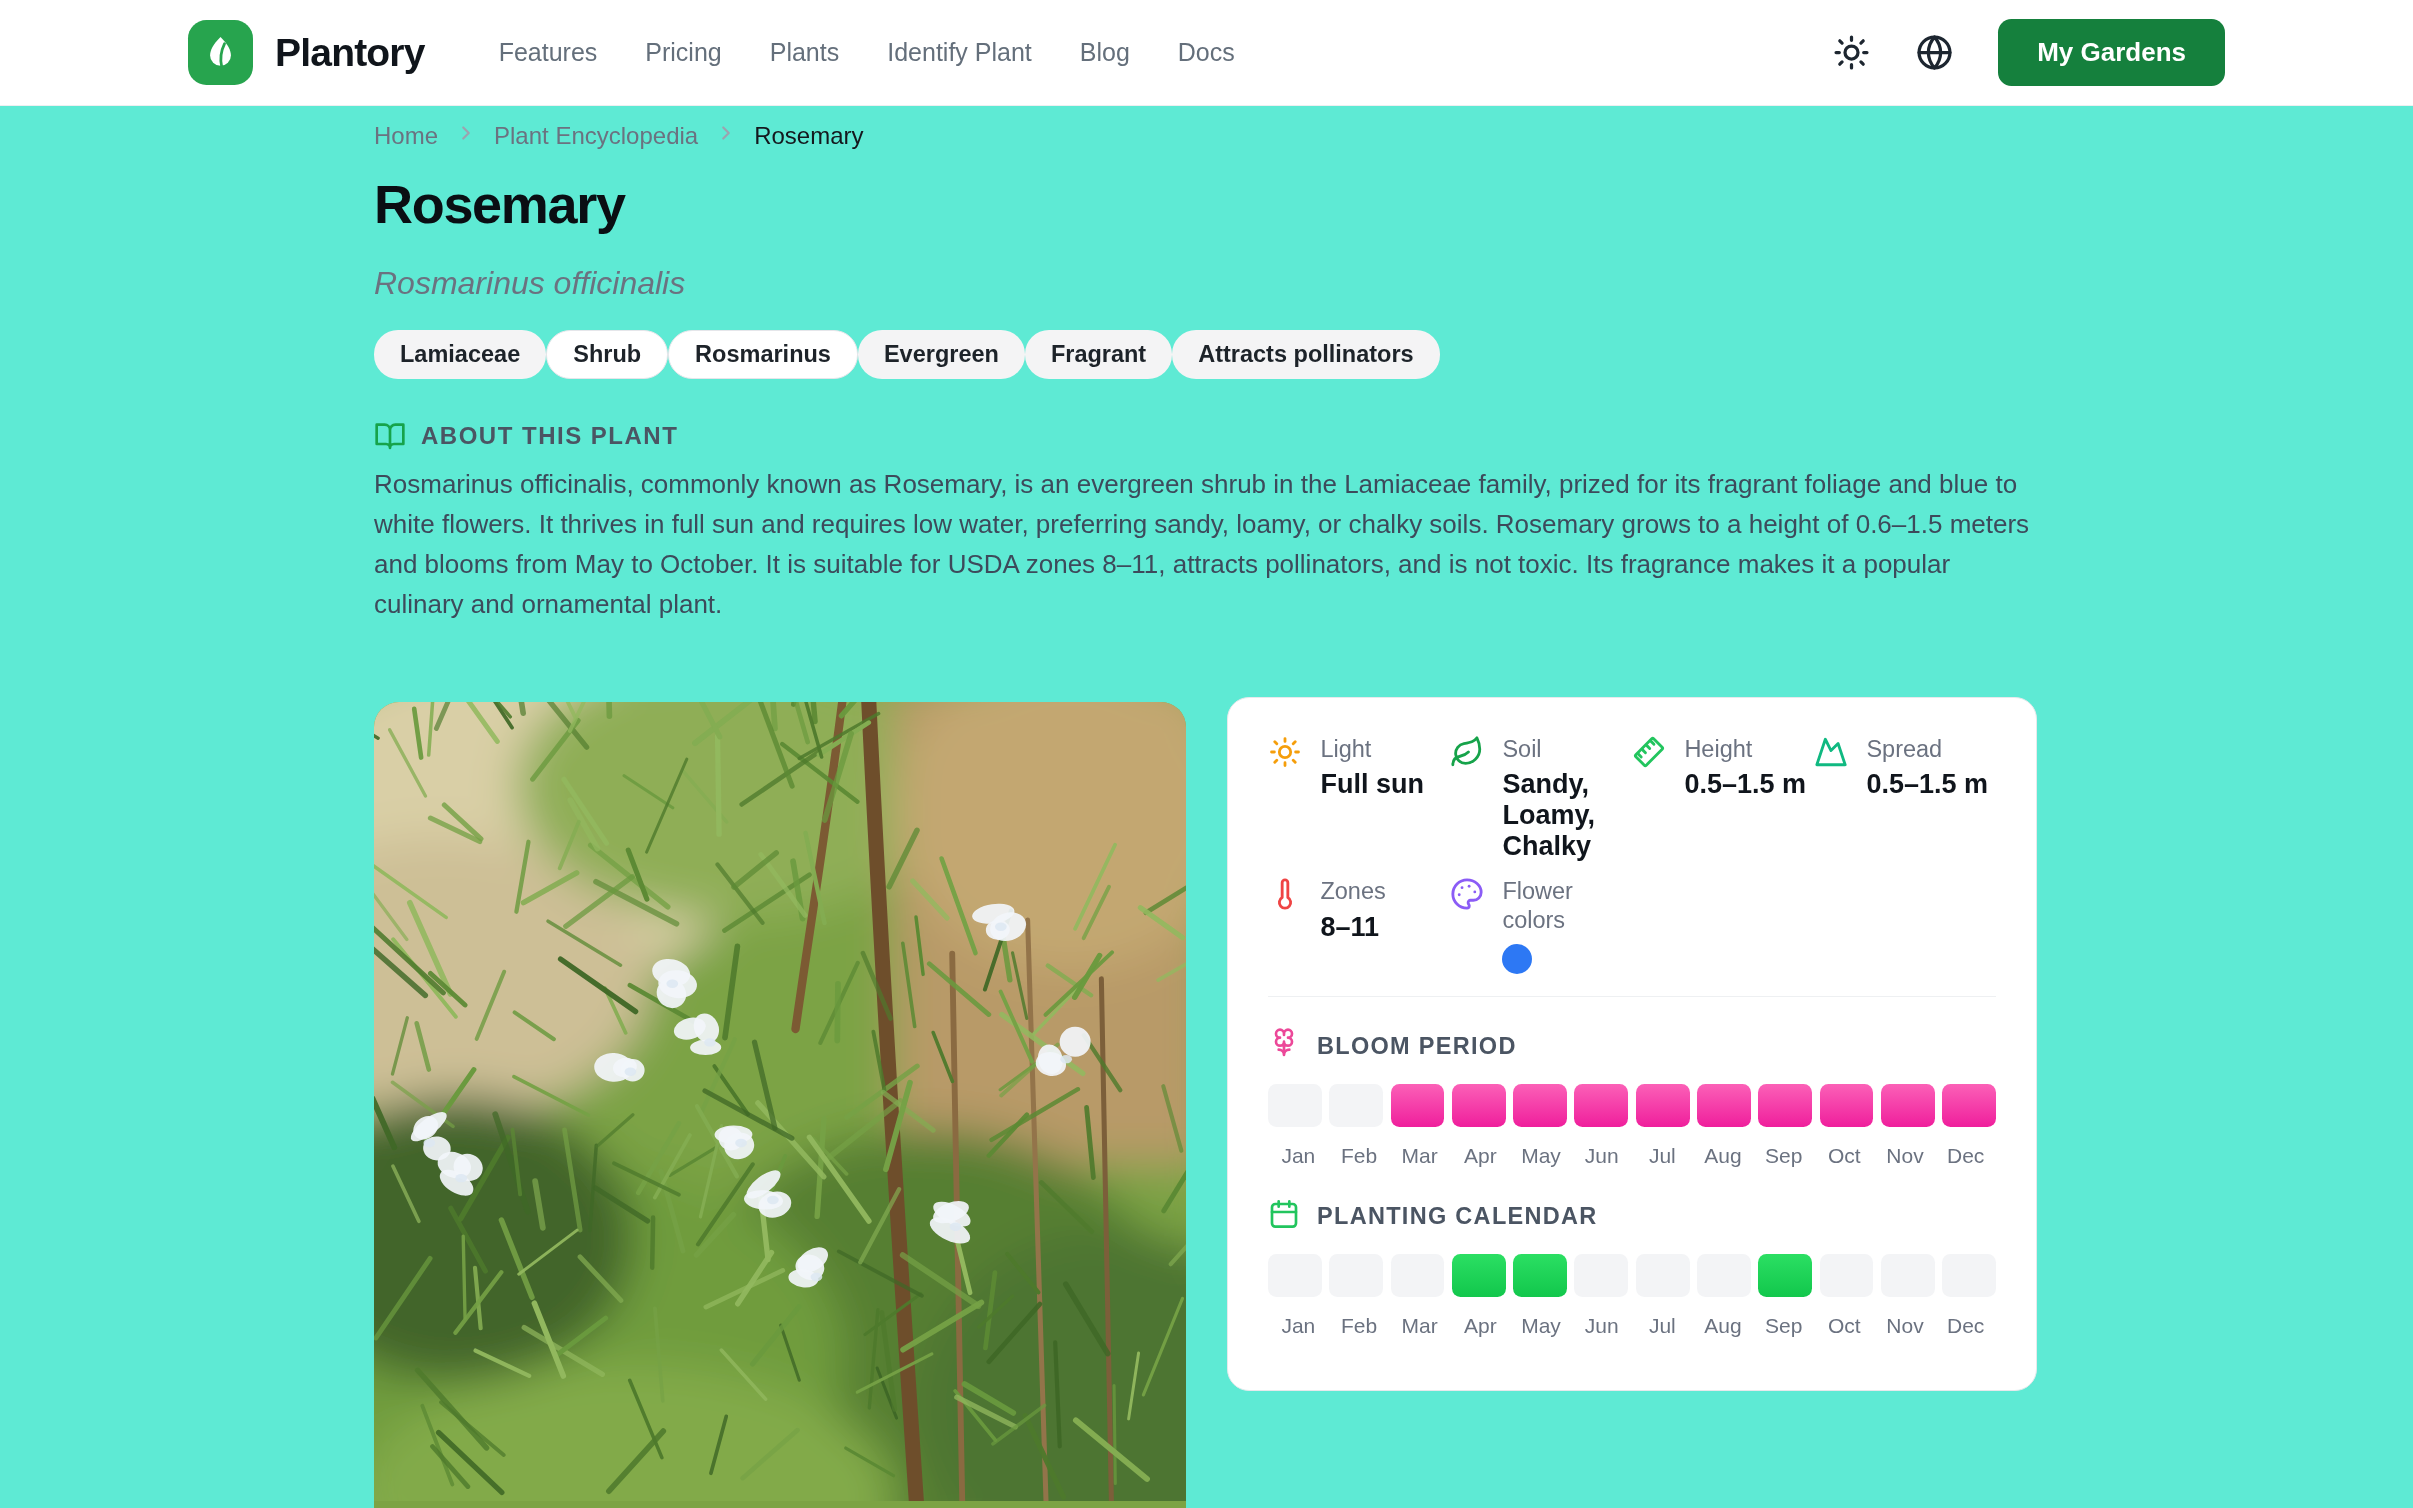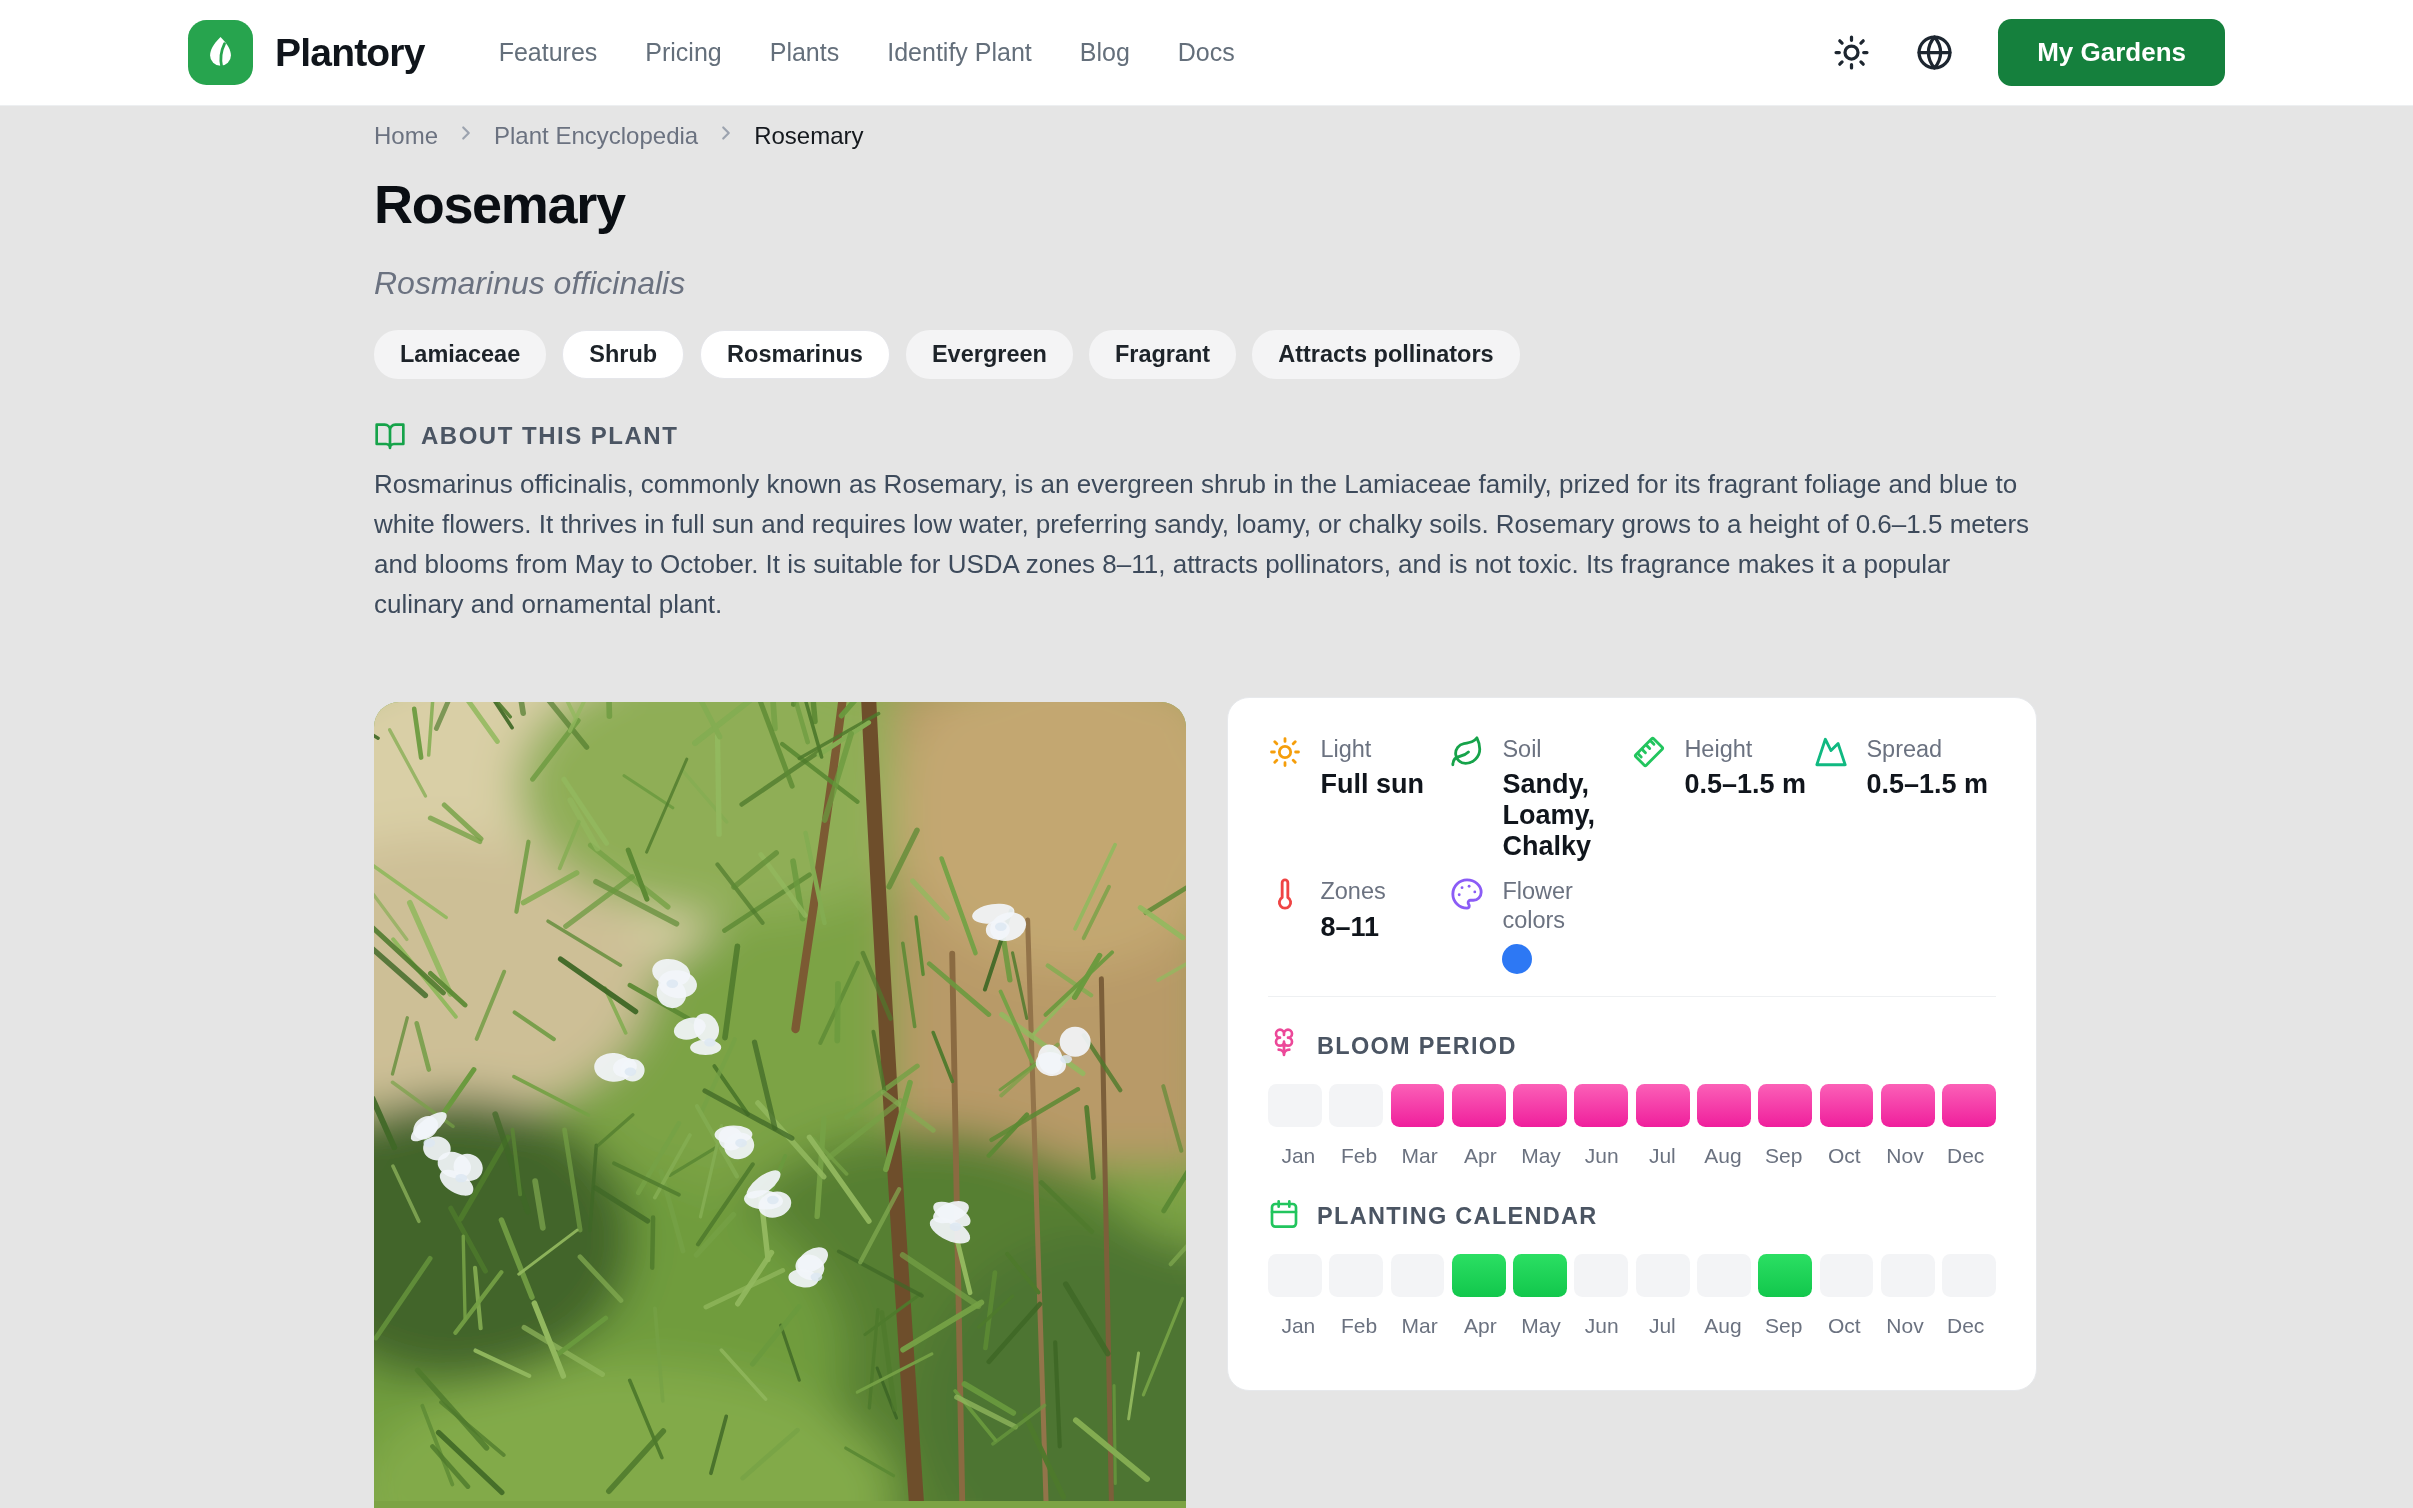--- a/index.html
+++ b/index.html
@@ -1,16 +1,16 @@
 <!DOCTYPE html>
 <html style="font-size:13.4px"><head>
 <meta charset="utf-8">
 <style>
   html,body{margin:0;padding:0;background:#ffffff;}
-  .page{position:relative;width:2413px;height:1508px;background:#e5e5e5;overflow:hidden;
+  .page{position:relative;width:2413px;height:1508px;background:#5eead4;overflow:hidden;
         font-family:"Liberation Sans", sans-serif;color:#111827;}
 
   
   .header{position:absolute;top:0;left:0;right:0;height:106px;border-bottom:1.7px solid #edeff1;
           display:flex;align-items:center;padding:0 188px;box-sizing:border-box;background:#fff;}
   .brand{display:flex;align-items:center;gap:22px;cursor:pointer;}
   .logo-mark{width:65px;height:65px;border-radius:18.4px;background:var(--brand-green,#27a44e);
              display:flex;align-items:center;justify-content:center;flex:none;}
   .logo-mark svg{width:39px;height:39px;}
   .logo-text{font-size:39px;font-weight:800;letter-spacing:-0.8px;color:#10151b;}
@@ -26,21 +26,21 @@
   .breadcrumb{position:absolute;left:374px;top:122px;display:flex;align-items:center;gap:17px;
               font-size:24px;color:#6b7280;}
   .crumb{cursor:pointer;text-align:right;}
   .crumb.current{color:#14181d;cursor:default;}
   .crumb-sep svg{width:22px;height:22px;stroke:#9ca3af;fill:none;stroke-width:2.4;stroke-linecap:round;stroke-linejoin:round;}
   .page-title{position:absolute;left:374px;top:173px;margin:0;font-size:54px;font-weight:800;
               letter-spacing:-1.3px;color:#0a0e13;}
   .subtitle{position:absolute;left:374px;top:265px;font-size:32px;font-style:italic;color:#6b7280;}
 
   
-  .tags{position:absolute;left:374px;top:330px;display:flex;gap:16px;}
+  .tags{position:absolute;left:374px;top:330px;display:flex;}
   .tag{height:49px;display:flex;align-items:center;padding:0 26px;border-radius:24px;background:#f4f4f5;
        font-size:23.5px;font-weight:600;color:#1d2329;white-space:nowrap;box-sizing:border-box;}
   .tag.outline{background:#fff;border:1.7px solid #e5e6ea;}
 
   
   .about-header{position:absolute;left:374px;top:420px;display:flex;align-items:center;gap:15px;
                 font-size:24px;font-weight:700;color:#4b5563;letter-spacing:1.5px;}
   .about-header svg{width:32px;height:32px;stroke:#16a34a;fill:none;stroke-width:2;stroke-linecap:round;stroke-linejoin:round;}
   .desc{position:absolute;left:374px;top:464px;width:1663px;margin:0;font-size:26px;line-height:40px;color:#3d4a5b;}
 

